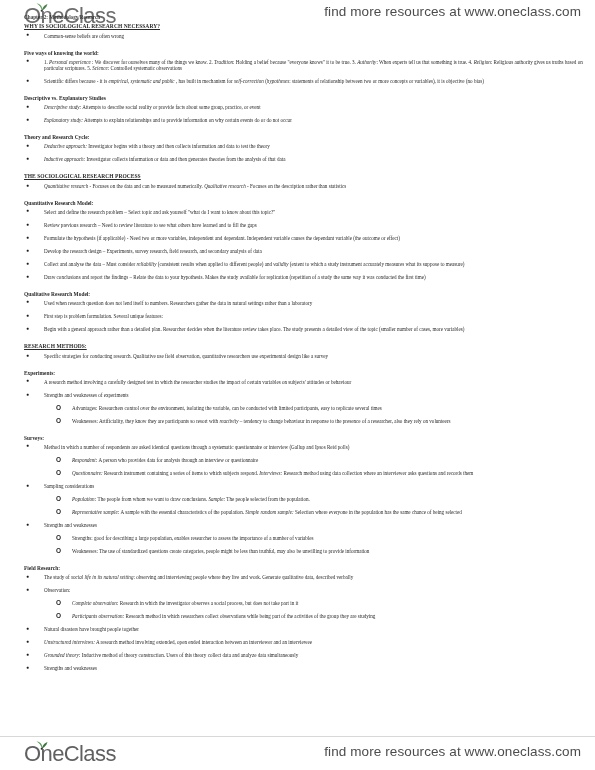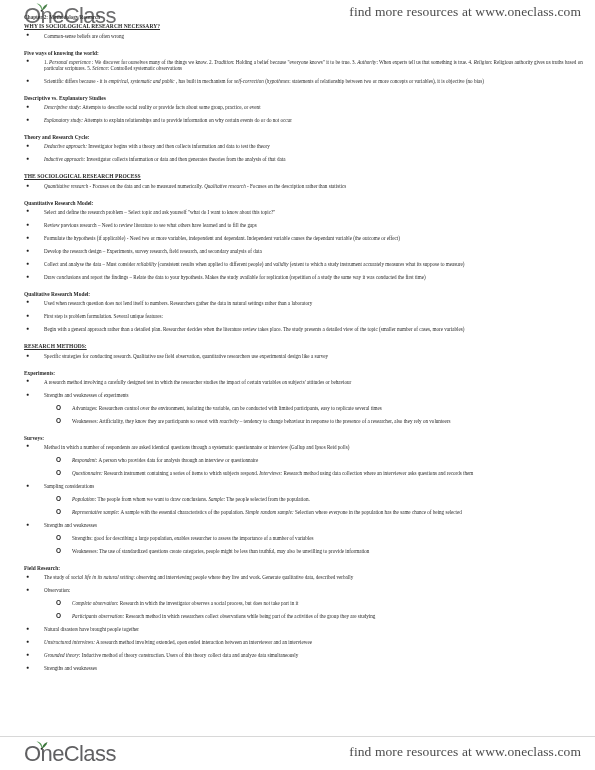--- a/index.html
+++ b/index.html
@@ -29,21 +29,21 @@
   .header-band {
     position: absolute;
     top: 0; left: 0;
     width: 595px;
     height: 30px;
   }
   .promo-text {
     position: absolute;
     top: 4px;
     right: 14px;
-    font-family: Liberation Serif, serif;
+    font-family: Liberation Sans, sans-serif;
     font-size: 13.5px;
     color: #4c4c4c;
     letter-spacing: 0.1px;
     white-space: nowrap;
   }
 
   
   .logo {
     position: absolute;
     display: block;

